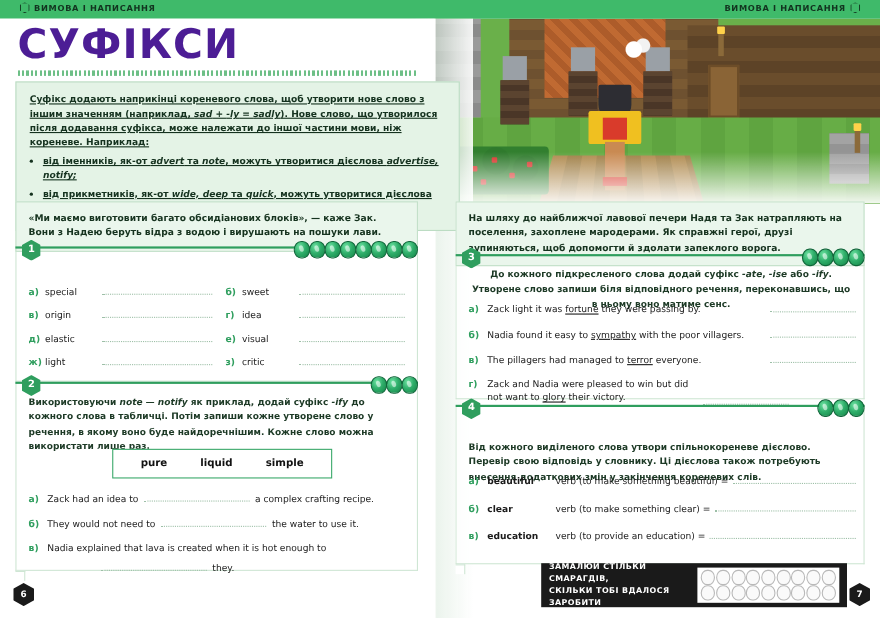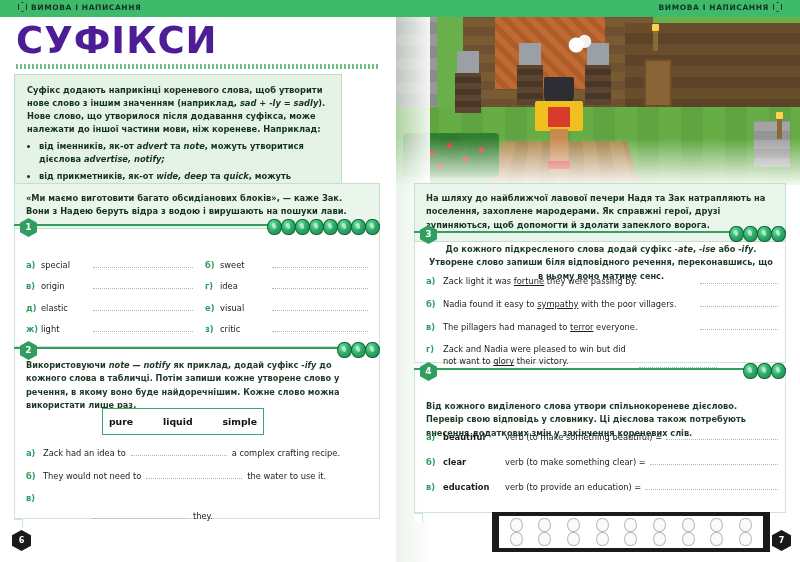--- a/index.html
+++ b/index.html
@@ -187,30 +187,31 @@
     height: 5px;
     background-image: repeating-linear-gradient(90deg, #6dbf86 0 2px, transparent 2px 4px);
     z-index: 30;
   }
 
   
   .infobox {
     position: absolute;
     top: 74px;
     left: 14px;
-    width: 328px;
+    width: 404px;
     background: #e4f3e6;
     border: 1px solid #bcdcc3;
     box-sizing: border-box;
     padding: 9px 12px 10px 12px;
     z-index: 30;
     color: #15321f;
     font-size: 8.3px;
     line-height: 1.58;
     font-weight: 600;
+    text-decoration: underline;
   }
   .infobox p { margin: 0; }
   .infobox ul { margin: 4px 0 0 0; padding-left: 12px; }
   .infobox li { margin: 0 0 3px 0; }
   .em { font-style: italic; }
 
   
   .storybox {
     position: absolute;
     background: #eaf6ec;
@@ -582,41 +583,42 @@
     <div class="gems">
       <div class="gem"></div>
       <div class="gem"></div>
       <div class="gem"></div>
     </div>
   </div>
   <div class="instr" style="top:359px; left:26px; width:345px;">
     Використовуючи <span class="itx">note — notify</span> як приклад, додай суфікс <span class="itx">-ify</span> до кожного слова в табличці. Потім запиши кожне утворене слово у речення, в якому воно буде найдоречнішим. Кожне слово можна використати лише раз.
   </div>
 
-  <div class="wordbank" style="top:408px; left:102px; width:162px; height:27px;">
+  <div class="wordbank" style="top:408px; left:102px; width:200px; height:27px;">
     <span>pure</span>
     <span>liquid</span>
     <span>simple</span>
   </div>
 
   <div class="items" style="top:446px; left:26px; width:348px;">
     <div class="sent">
       <span class="lbl">а)</span>
       <span>Zack had an idea to</span>
       <span class="blank" style="width:96px;margin:0 5px"></span>
       <span>a complex crafting recipe.</span>
     </div>
     <div class="sent">
       <span class="lbl">б)</span>
       <span>They would not need to</span>
       <span class="blank" style="width:96px;margin:0 5px"></span>
       <span>the water to use it.</span>
     </div>
     <div class="sent" style="margin-bottom:4px">
       <span class="lbl">в)</span>
+      <span>Nadia explained that lava is created when it is hot enough to</span>
     </div>
     <div class="sent" style="padding-left:66px">
       <span class="blank" style="width:96px;margin-right:5px"></span>
       <span>they.</span>
     </div>
   </div>
 
   <div class="notch" style="top:519px;left:14px;"></div>
 
   <div class="storybox right">
@@ -688,20 +690,24 @@
       <span class="lbl">в)</span>
       <span class="kw">education</span>
       <span class="df">verb (to provide an education) =</span>
       <span class="fill"></span>
     </div>
   </div>
 
   <div class="notch" style="top:513px;left:414px;"></div>
 
   <div class="tally">
+    <div class="tally-text">
+      <div>ЗАМАЛЮЙ СТІЛЬКИ СМАРАГДІВ,</div>
+      <div>СКІЛЬКИ ТОБІ ВДАЛОСЯ ЗАРОБИТИ</div>
+    </div>
     <div class="tally-grid">
       <div class="gem-empty"></div>
       <div class="gem-empty"></div>
       <div class="gem-empty"></div>
       <div class="gem-empty"></div>
       <div class="gem-empty"></div>
       <div class="gem-empty"></div>
       <div class="gem-empty"></div>
       <div class="gem-empty"></div>
       <div class="gem-empty"></div>

